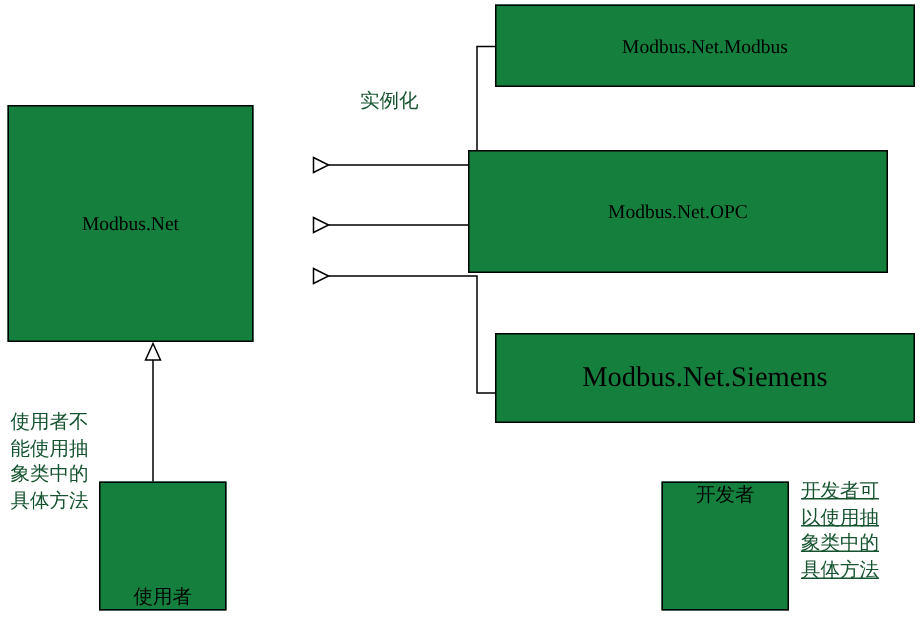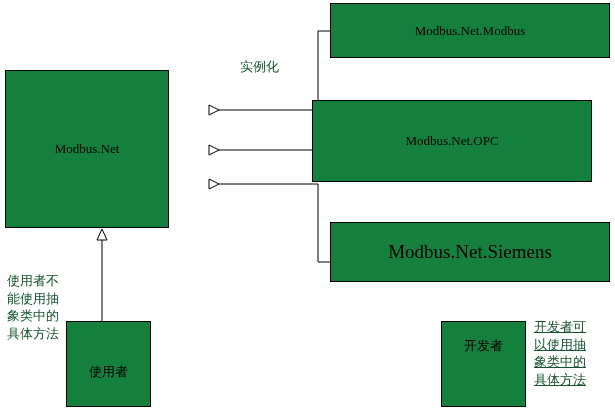--- a/index.html
+++ b/index.html
@@ -84,25 +84,25 @@
   </div>
 
   <div class="box" style="left:312px; top:100px; width:280px; height:82px; font-size:13px;">
     <span class="box-label">Modbus.Net.OPC</span>
   </div>
 
   <div class="box" style="left:330px; top:222px; width:280px; height:60px; font-size:19px;">
     <span class="box-label">Modbus.Net.Siemens</span>
   </div>
 
-  <div class="box" style="left:66px; top:321px; width:85px; height:86px; font-size:13px; align-items:center; padding-top:16px;">
+  <div class="box" style="left:66px; top:321px; width:85px; height:86px; font-size:13px; align-items:flex-end; padding-top:16px;">
     <span class="box-label">使用者</span>
   </div>
 
-  <div class="box" style="left:441px; top:321px; width:85px; height:86px; font-size:13px; align-items:flex-start; padding-top:16px;">
+  <div class="box" style="left:441px; top:321px; width:85px; height:86px; font-size:13px; align-items:flex-start; ">
     <span class="box-label">开发者</span>
   </div>
 
   <div class="note" style="left:240px; top:58px; width:70px; font-size:13px;">实例化</div>
 
   <div class="note" style="left:7px; top:230px; width:80px; font-size:13px;margin-top:42px;">使用者不
 能使用抽
 象类中的
 具体方法</div>
 

